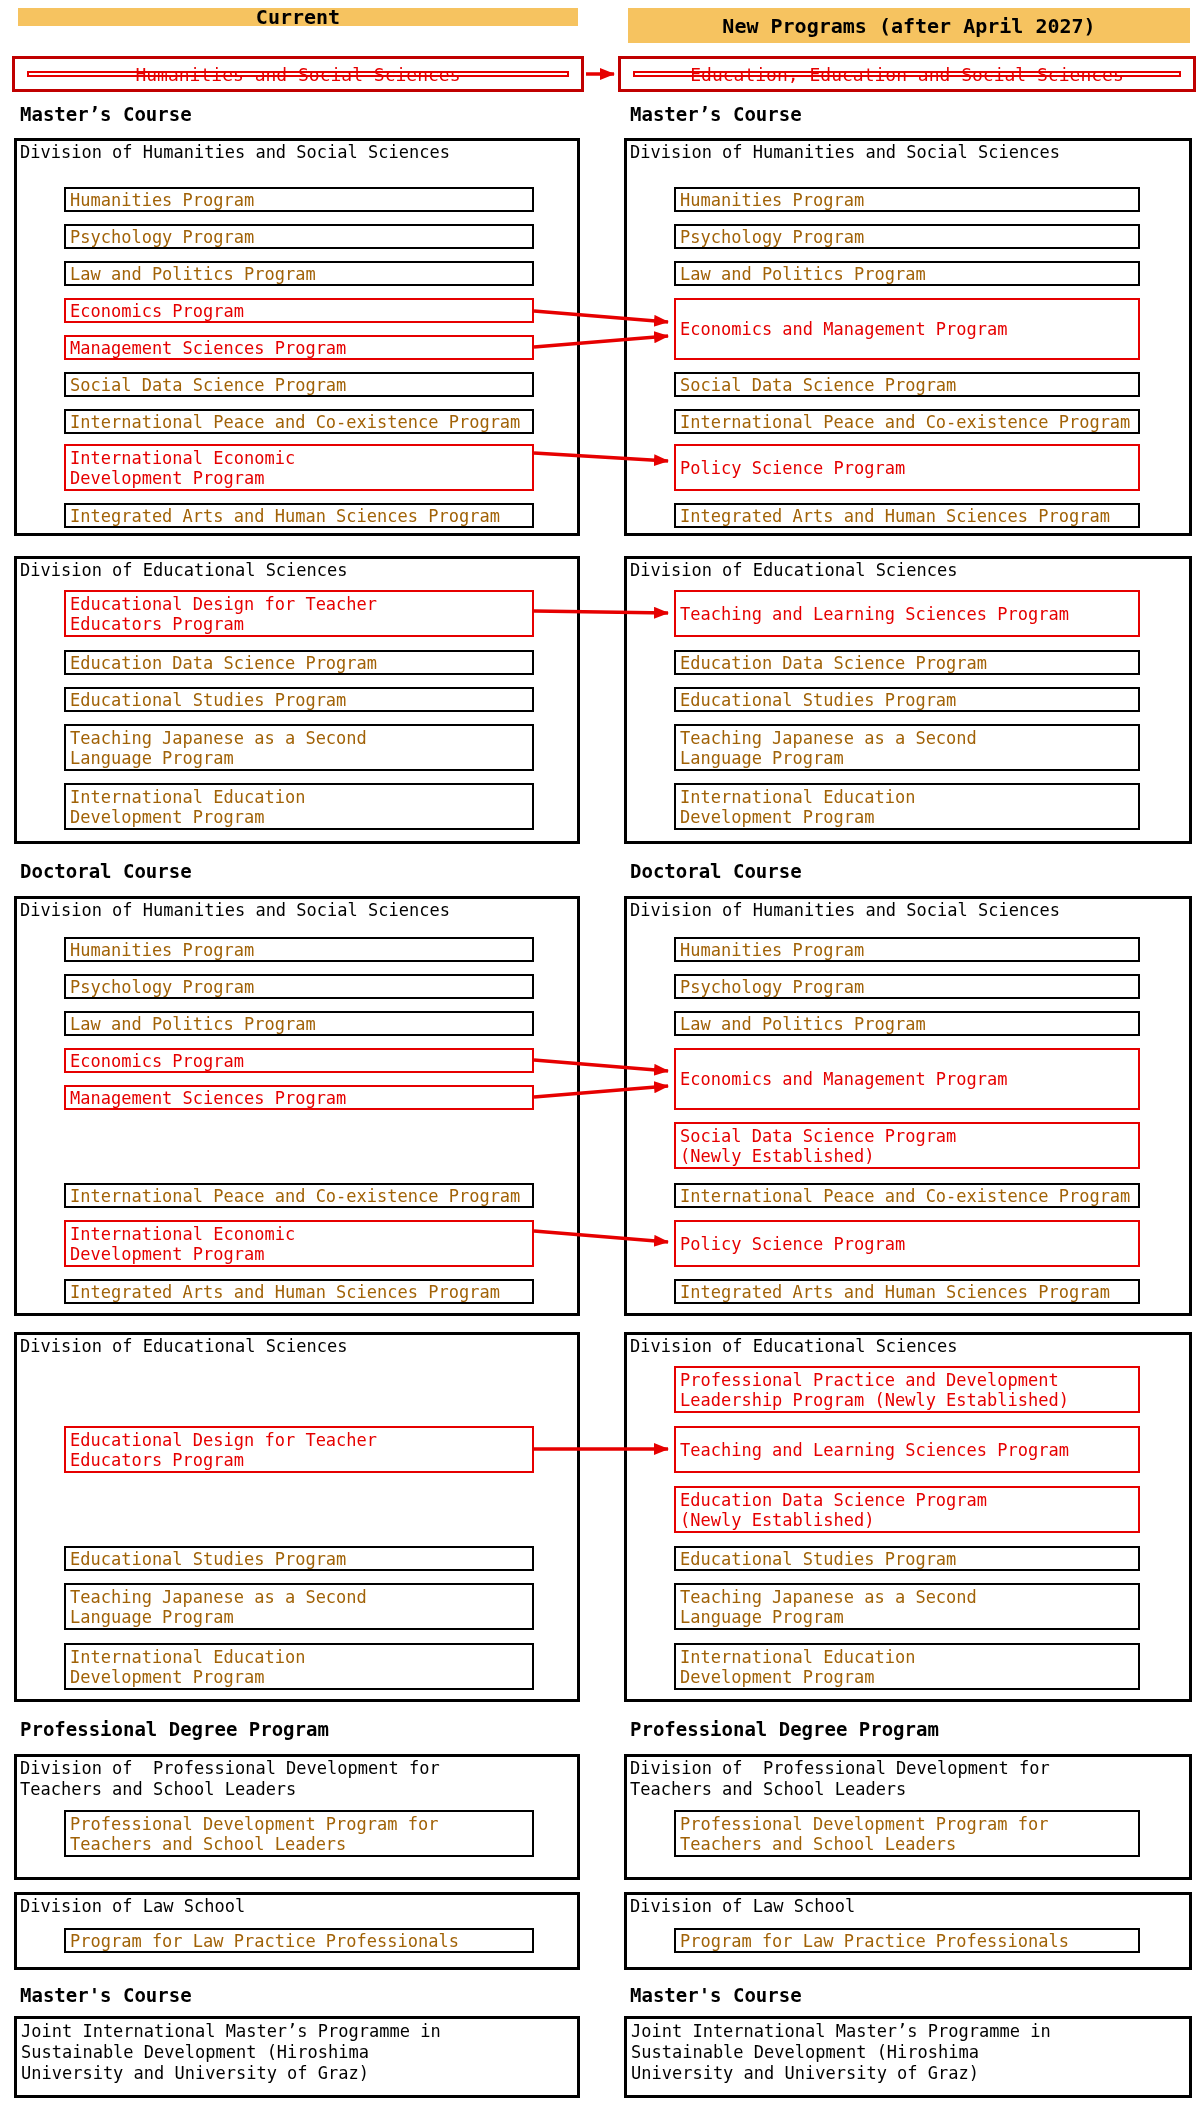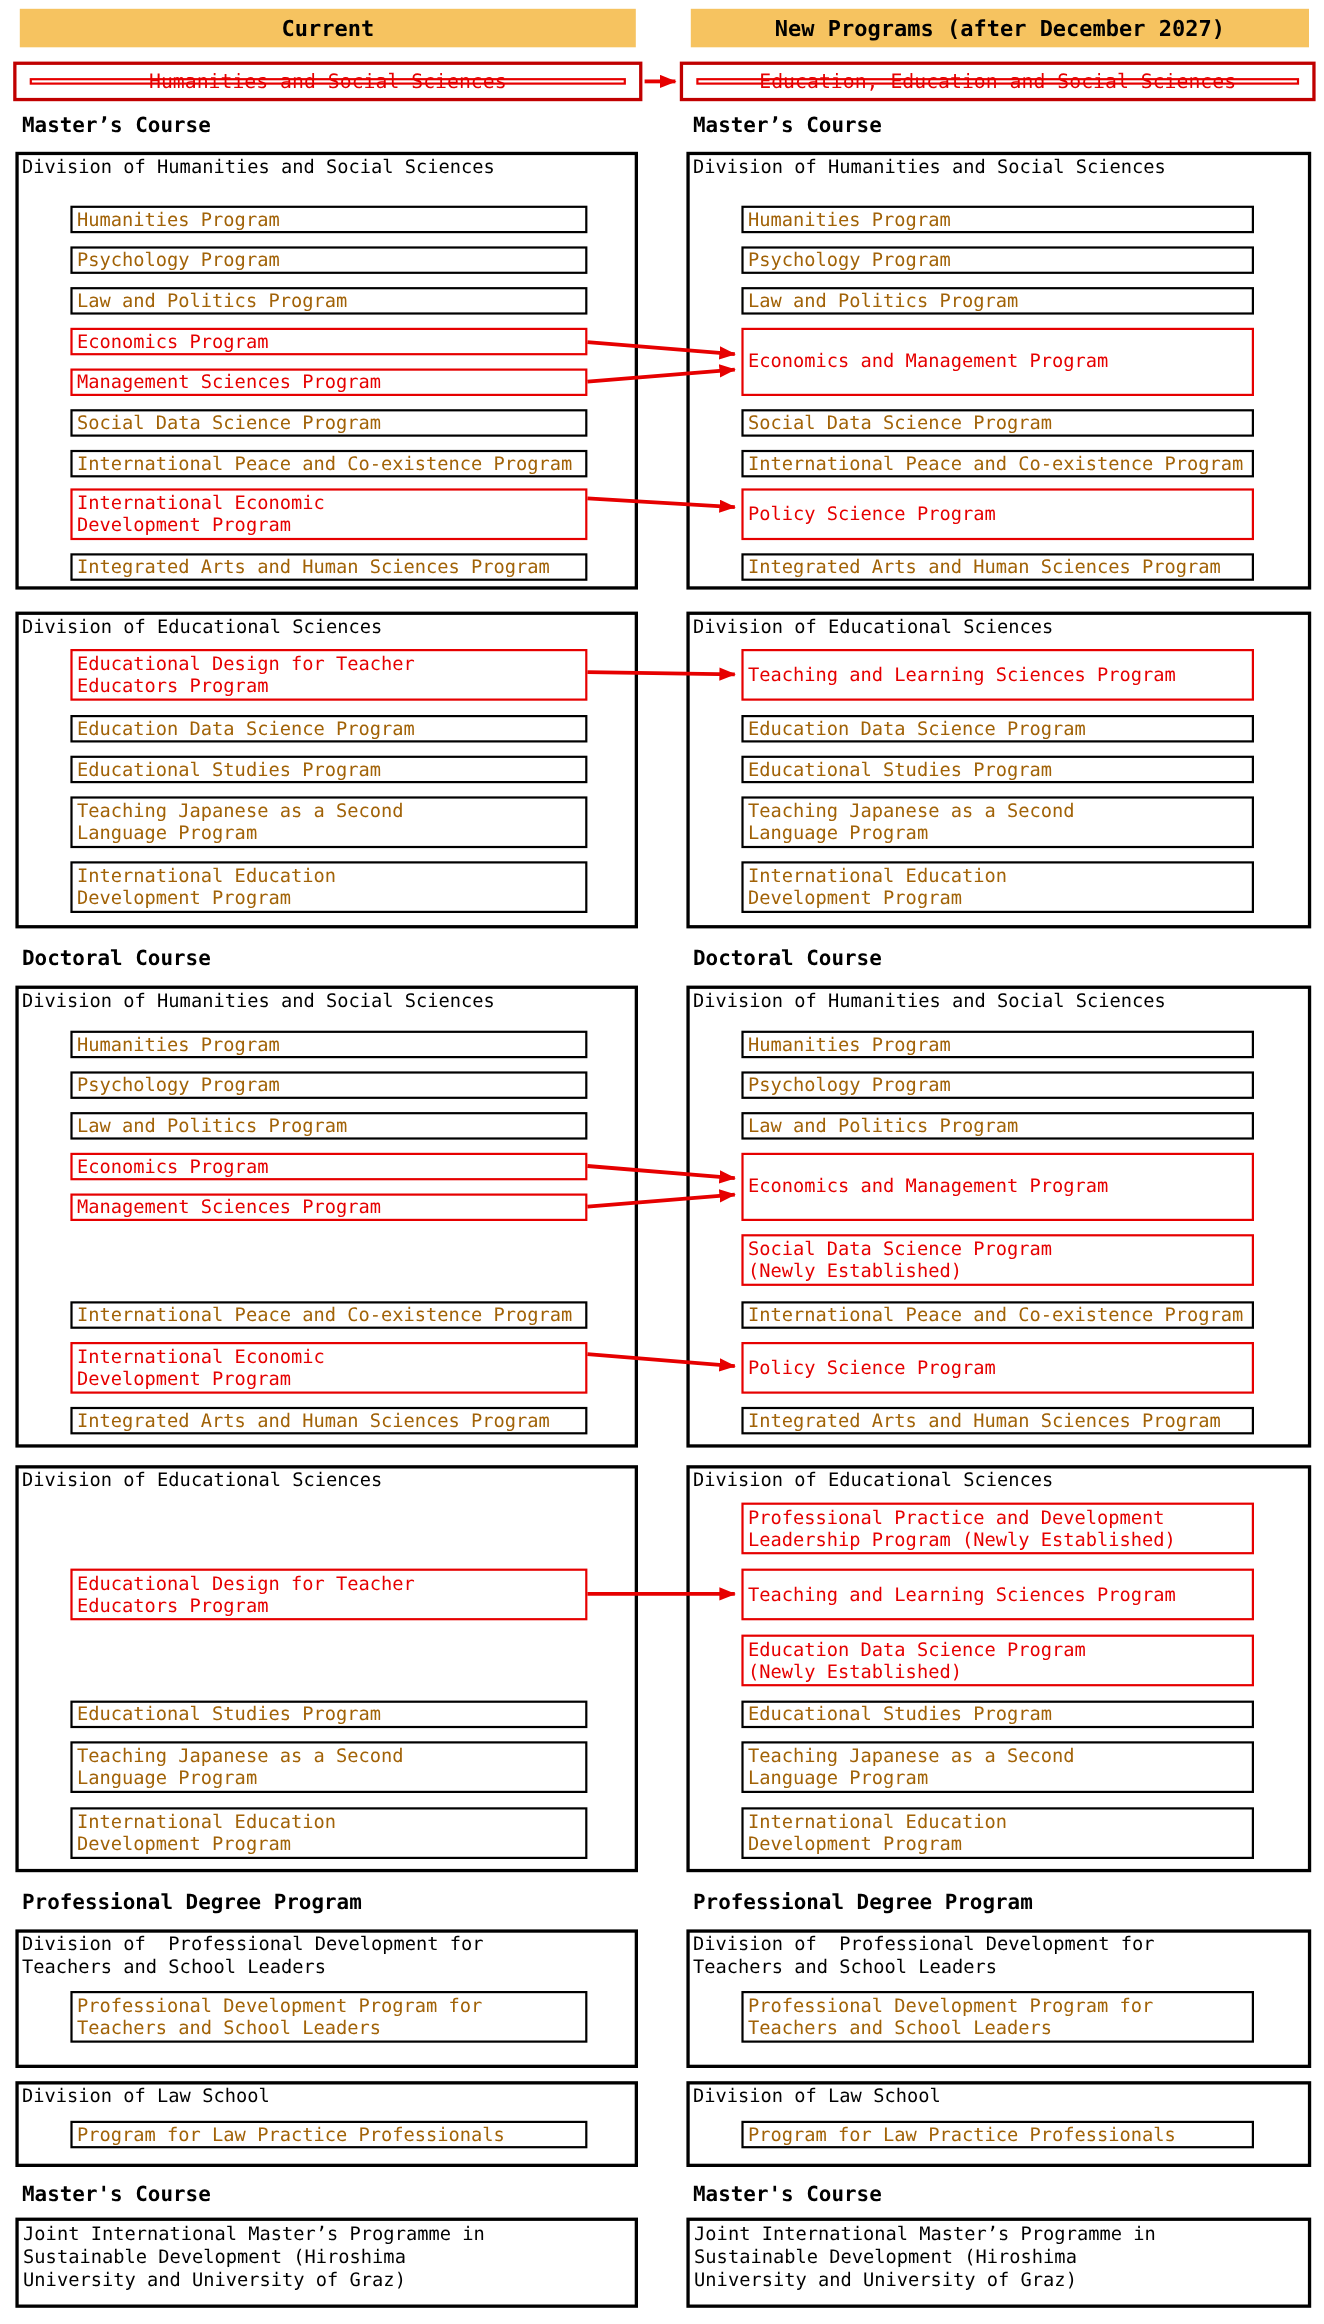--- a/index.html
+++ b/index.html
@@ -35,22 +35,22 @@
   .jbox {
     border:3px solid #000; background:#fff;
     font-size:17px; line-height:21px; padding:2px 4px;
   }
   .jbox div { white-space:pre; }
   svg.arrows { position:absolute; left:0; top:0; pointer-events:none; }
 </style>
 </head>
 <body>
 
-<div class="abs hdr" style="left:18px;top:8px;width:560px;height:35px">Current</div>
-<div class="abs hdr" style="left:628px;top:8px;width:562px;height:35px">New Programs (after December 2027)</div>
+<div class="abs hdr" style="left:18px;top:8px;width:560px;height:18px">Current</div>
+<div class="abs hdr" style="left:628px;top:8px;width:562px;height:35px">New Programs (after April 2027)</div>
 
 <div class="abs fac" style="left:12px;top:56px;width:572px;height:36px">
   <div class="fac-in">Humanities and Social Sciences</div>
 </div>
 <div class="abs fac" style="left:618px;top:56px;width:578px;height:36px">
   <div class="fac-in">Education, Education and Social Sciences</div>
 </div>
 
 <div class="abs course" style="left:20px;top:103px">Master’s Course</div>
 <div class="abs course" style="left:630px;top:103px">Master’s Course</div>

